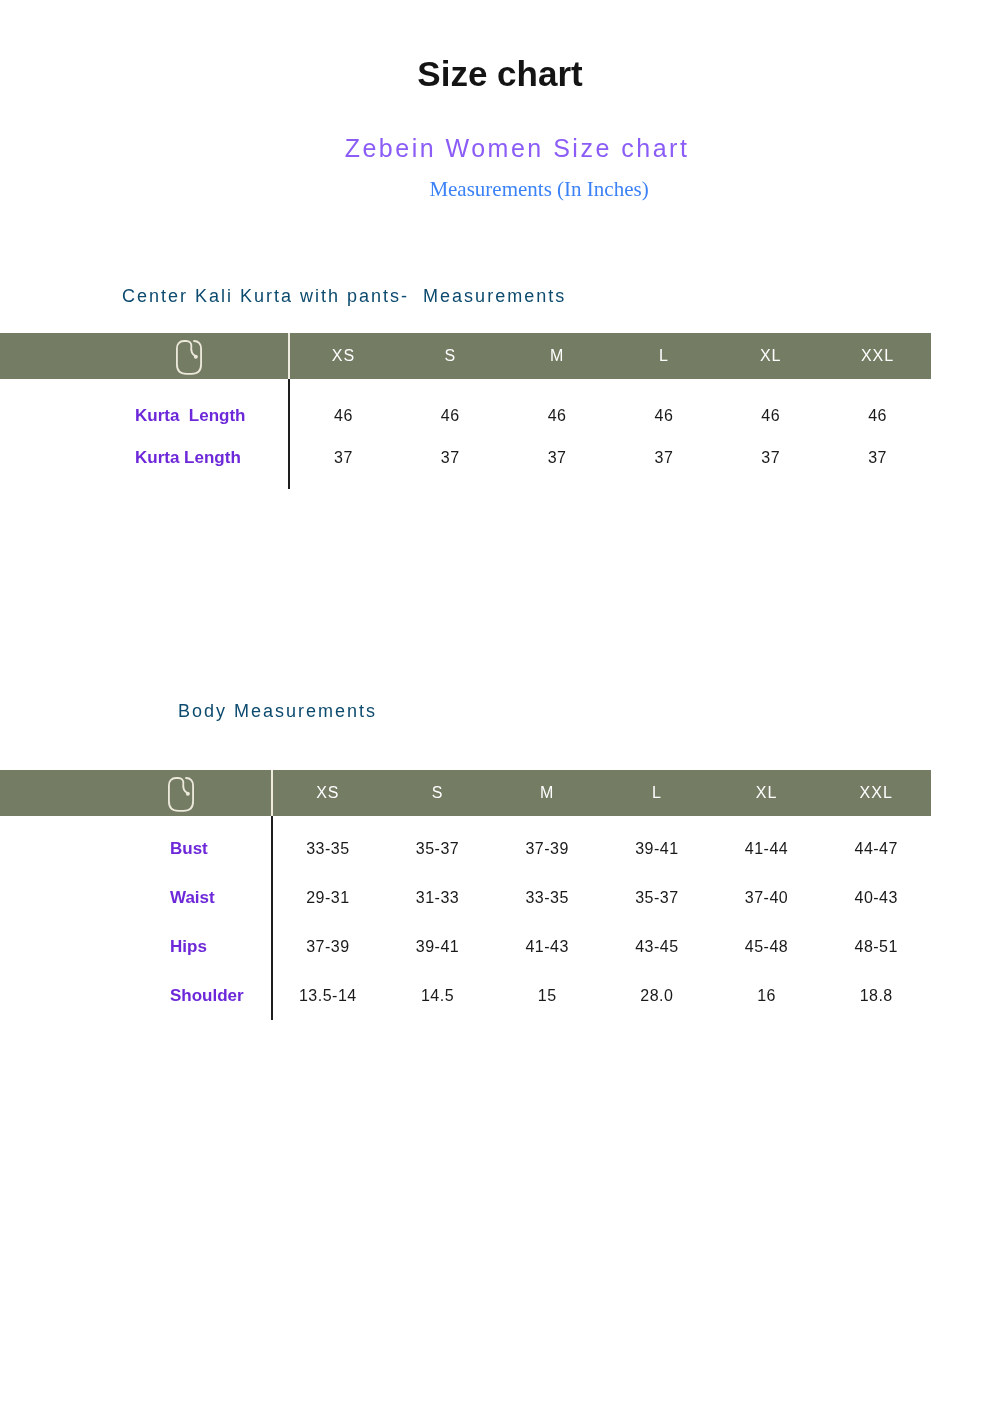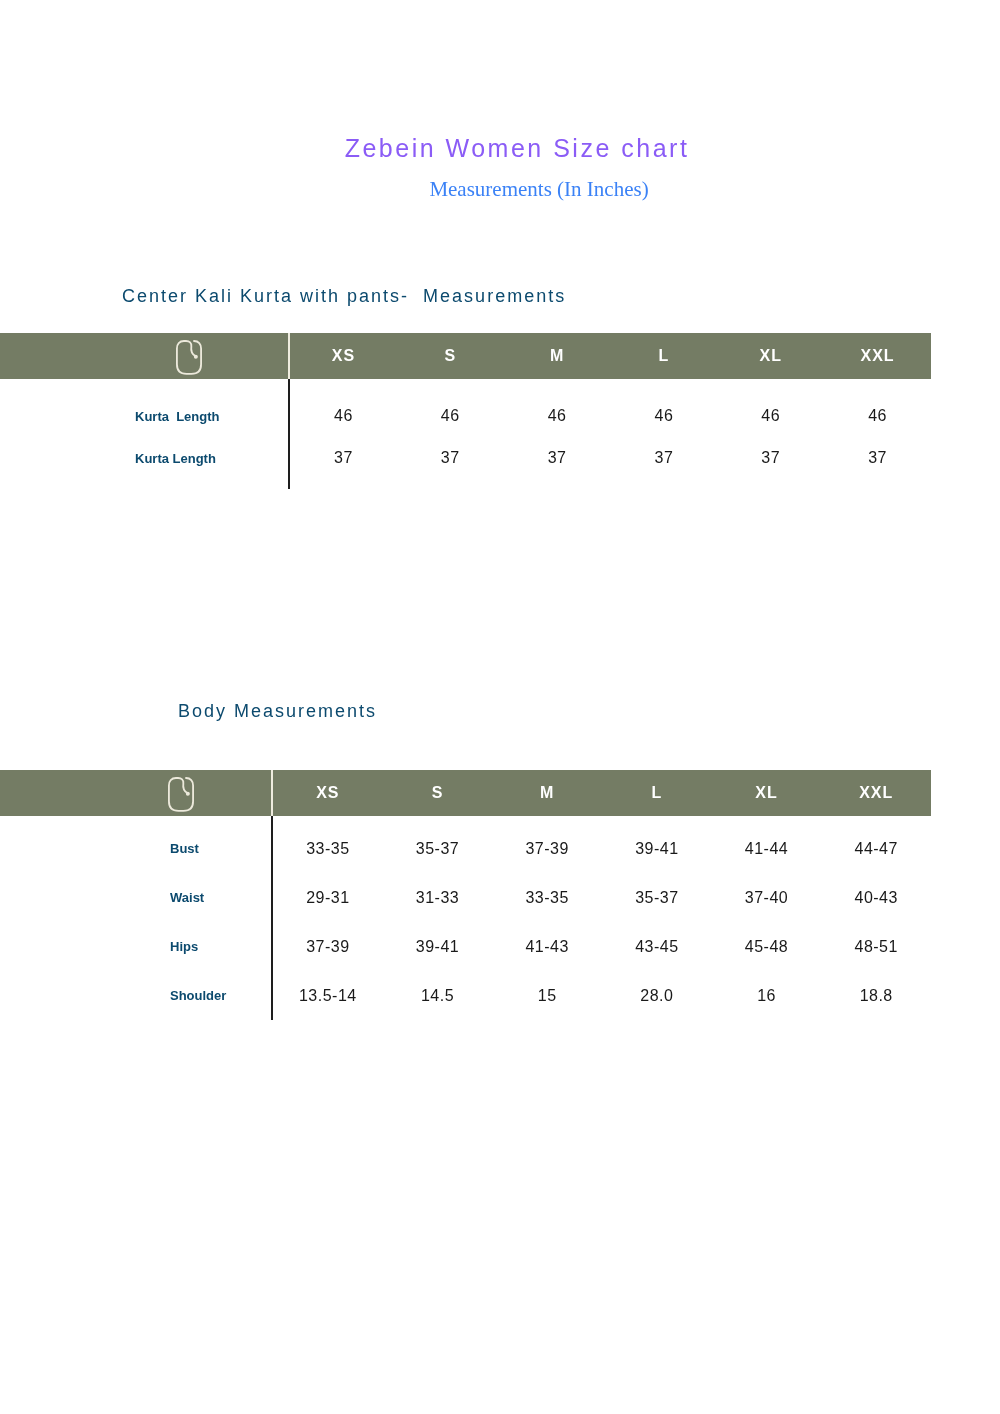--- a/index.html
+++ b/index.html
@@ -50,49 +50,50 @@
     background:var(--olive);
   }
   .icon-cell{
     width:var(--labelw);box-sizing:border-box;
     display:flex;align-items:center;justify-content:center;
     border-right:2px solid var(--divider);
   }
   .icon-cell svg{transform:translateX(45px);display:block;}
   .hcell{
     flex:1;display:flex;align-items:center;justify-content:center;
-    color:#ffffff;font-weight:700;font-size:16px;letter-spacing:1px;
+    color:#ffffff;font-weight:400;font-size:16px;letter-spacing:1px;
   }
   .tbody{
     position:relative;
     padding-top:var(--padtop);
     padding-bottom:var(--padbot);
   }
   .vline{
     position:absolute;top:0;bottom:0;
     left:var(--labelw);width:2px;margin-left:-2px;
     background:#1e1e1e;
   }
   .trow{display:flex;align-items:center;height:var(--rowh);}
   .tlabel{
     width:var(--labelw);box-sizing:border-box;
     padding-left:var(--labelpad);
-    font-weight:700;font-size:13px;color:#0c4a6e;
+    font-weight:700;font-size:17px;color:#6d28d9;
     white-space:pre;
   }
   .tcell{
     flex:1;text-align:center;
     font-size:16px;letter-spacing:0.5px;color:#1a1a1a;
   }
 </style>
 </head>
 <body>
 
 <div class="page" style="--olive: #747c64; --divider: #efecdf;">
 
+  <h1 class="title">Size chart</h1>
   <div class="subtitle">Zebein Women Size chart</div>
   <div class="unit-note">Measurements (In Inches)</div>
 
   <div class="section-heading s1">Center Kali Kurta with pants-  Measurements</div>
 
   <div class="sizes-table t1">
     <div class="thead">
       <div class="icon-cell">
         <svg width="38" height="40" viewBox="0 0 44 48" fill="none">
           <path d="M29.5 24 C 25 21.5, 24.2 17, 24.8 12.5 C 25.3 8, 22.5 6, 18.5 6 L 16 6 C 10.5 6, 7.5 9.5, 7.5 15 L 7.5 34 C 7.5 41.5, 11.5 45.5, 19 45.5 L 25 45.5 C 32.5 45.5, 36.5 41.5, 36.5 34 L 36.5 15 C 36.5 9.5, 33.5 6, 28 6" stroke="#ece9db" stroke-width="2.2" stroke-linecap="round"></path>

